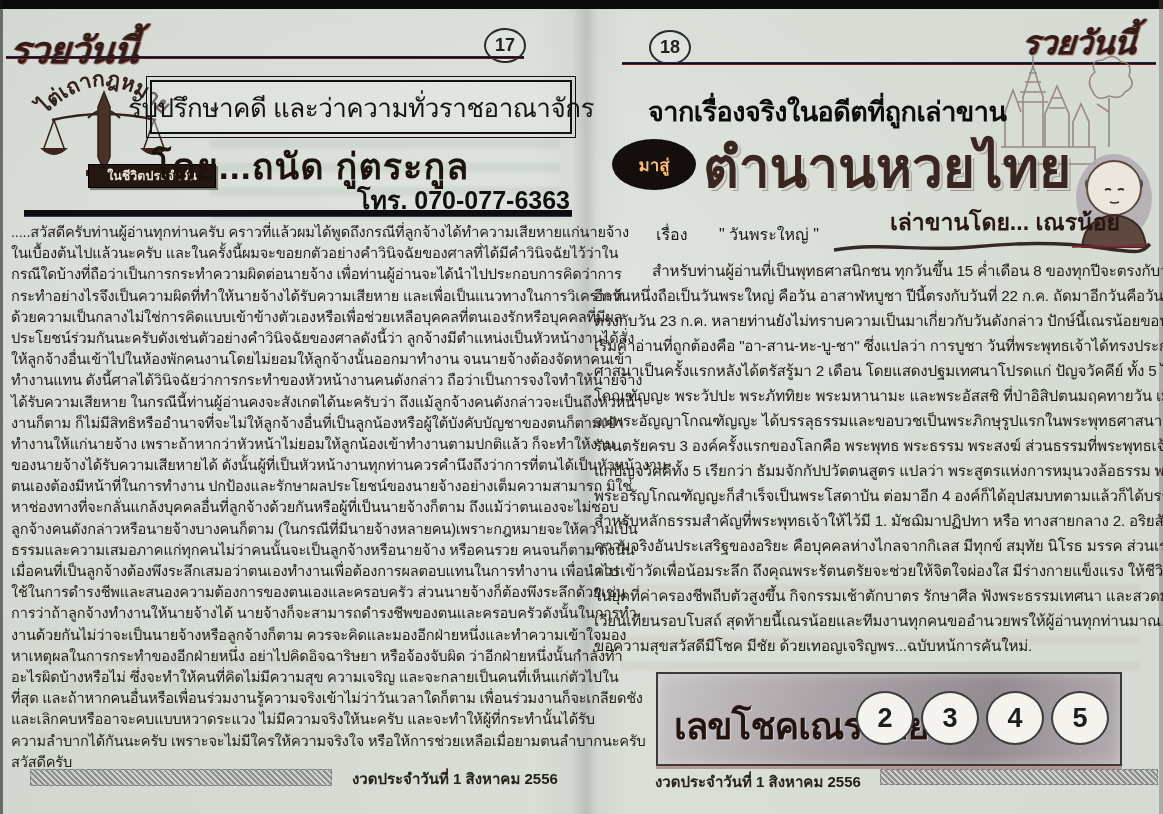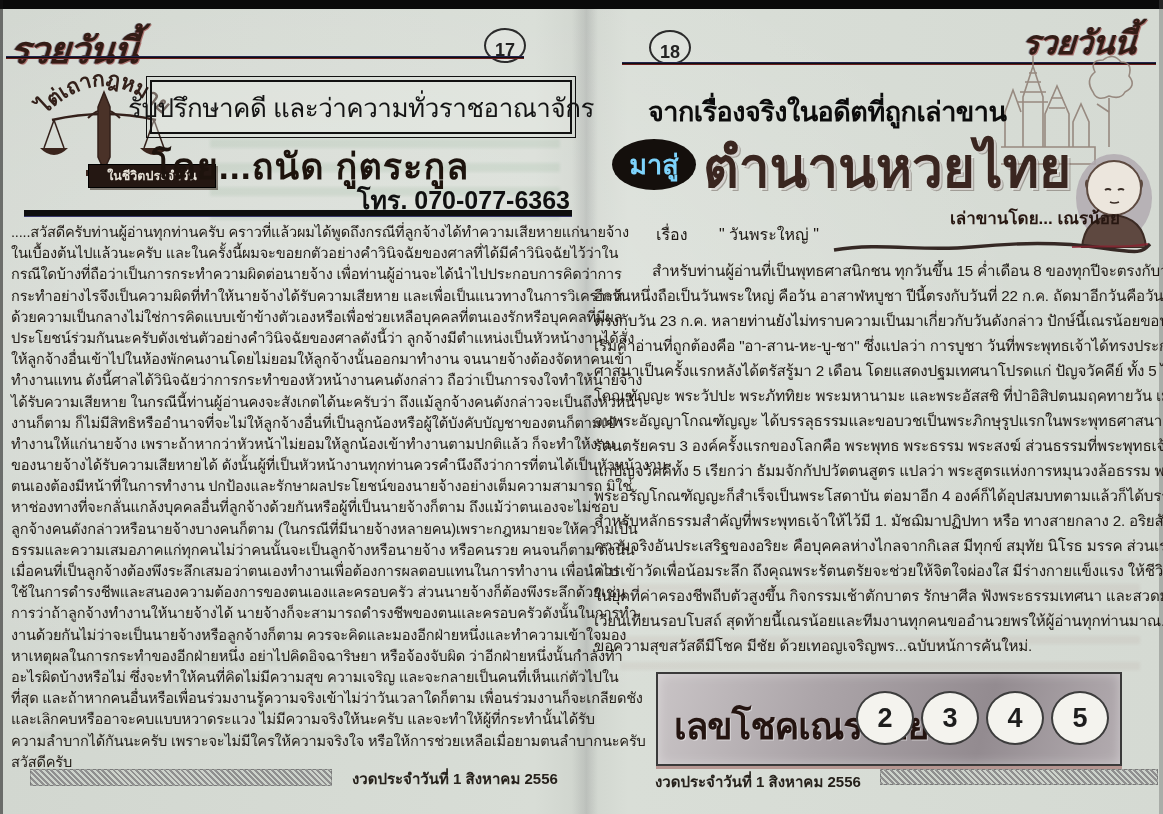--- a/index.html
+++ b/index.html
@@ -16,21 +16,21 @@
   .scan-right{position:absolute;top:0;right:0;width:4px;height:814px;background:rgba(90,90,90,.35);}
   .gutter{position:absolute;top:9px;left:572px;width:26px;height:805px;
     background:linear-gradient(90deg,transparent,rgba(60,60,70,.10) 45%,rgba(60,60,70,.14) 55%,transparent);}
   
   .brand{font-family:"DejaVu Serif",serif;font-weight:bold;font-style:italic;
     color:#331c15;text-shadow:1px 1px 0 rgba(140,30,30,.55), -1px 0 0 rgba(20,20,60,.35);
     letter-spacing:-1px;transform:skewX(-4deg);}
   .brand-left{position:absolute;left:10px;top:20px;font-size:37px;}
   .brand-right{position:absolute;left:1022px;top:16px;font-size:33px;}
   .page-circle{position:absolute;width:38px;height:31px;border:2px solid #2b2b2b;border-radius:50%;
-    display:flex;align-items:flex-end;justify-content:center;font-size:18px;font-weight:bold;color:#222;background:rgba(255,255,255,.15);}
+    display:flex;align-items:center;justify-content:center;font-size:18px;font-weight:bold;color:#222;background:rgba(255,255,255,.15);}
   .circle-17{left:484px;top:28px;}
   .circle-18{left:649px;top:30px;}
   .rule{position:absolute;height:3px;background:linear-gradient(180deg,#23234d 0 1px,#101010 1px 2px,#6a1d1d 2px 3px);}
   .rule-left{left:6px;top:56px;width:518px;}
   .rule-right{left:622px;top:62px;width:534px;}
 
   
   .ad-logo{position:absolute;left:28px;top:62px;width:152px;height:135px;}
   .ad-banner{position:absolute;left:52px;top:164px;width:126px;height:22px;background:#241712;
     border:1px solid #000;color:#e9e4da;font-size:12.5px;font-weight:bold;display:flex;align-items:center;justify-content:center;
@@ -47,25 +47,25 @@
   .lline{height:21.2px;line-height:21.2px;font-size:14.6px;color:#221c16;white-space:nowrap;letter-spacing:-.2px;}
   
   .hatch{background:repeating-linear-gradient(45deg,#8f8f8f 0 2px,#cdd2cb 2px 4px);border:1px solid rgba(90,90,90,.4);}
   .foot-hatch-left{position:absolute;left:30px;top:769px;width:300px;height:15px;}
   .foot-text-left{position:absolute;left:352px;top:767px;font-size:15px;font-weight:bold;color:#25201a;white-space:nowrap;}
 
   
   .kicker{position:absolute;left:648px;top:90px;font-size:27px;font-weight:900;color:#0c0c0c;white-space:nowrap;letter-spacing:-.5px;}
   .temple{position:absolute;left:985px;top:52px;width:150px;height:150px;opacity:.85;}
   .title-badge{position:absolute;left:612px;top:139px;width:84px;height:51px;background:#140f0c;border-radius:50%;
-    display:flex;align-items:center;justify-content:center;color:#7dd3fc;font-size:27px;font-weight:900;}
+    display:flex;align-items:center;justify-content:center;color:#fdba74;font-size:17px;font-weight:900;}
   .big-title{position:absolute;left:703px;top:124px;font-size:55px;font-weight:900;color:#3a2620;white-space:nowrap;
     letter-spacing:0px;text-shadow:2px 2px 0 rgba(255,255,255,.55),3px 3px 0 rgba(58,38,32,.35);transform:scaleY(1.02);}
   .monk{position:absolute;left:1072px;top:150px;width:84px;height:98px;}
-  .byline-right{position:absolute;left:820px;top:204px;width:300px;text-align:right;font-size:17px;font-weight:900;color:#271711;white-space:nowrap;}
+  .byline-right{position:absolute;left:820px;top:204px;width:300px;text-align:right;font-size:23px;font-weight:900;color:#271711;white-space:nowrap;}
   .squiggle{position:absolute;left:832px;top:240px;width:320px;height:14px;}
   .story-row{position:absolute;left:656px;top:222px;font-size:16px;color:#1c1712;white-space:nowrap;}
   .story-row .lbl{margin-right:27px;}
   .article-right{position:absolute;left:594px;top:258px;width:566px;}
   .rline{height:25px;line-height:25px;font-size:15.2px;color:#201a14;white-space:nowrap;letter-spacing:-.2px;}
   .rline.indent{text-indent:58px;}
 
   
   .lucky-box{position:absolute;left:656px;top:672px;width:462px;height:90px;border:2px solid #3a3a3a;
     background:linear-gradient(105deg,#c9c4c6 0%,#aba4a8 35%,#938b90 70%,#b3acb0 100%);

